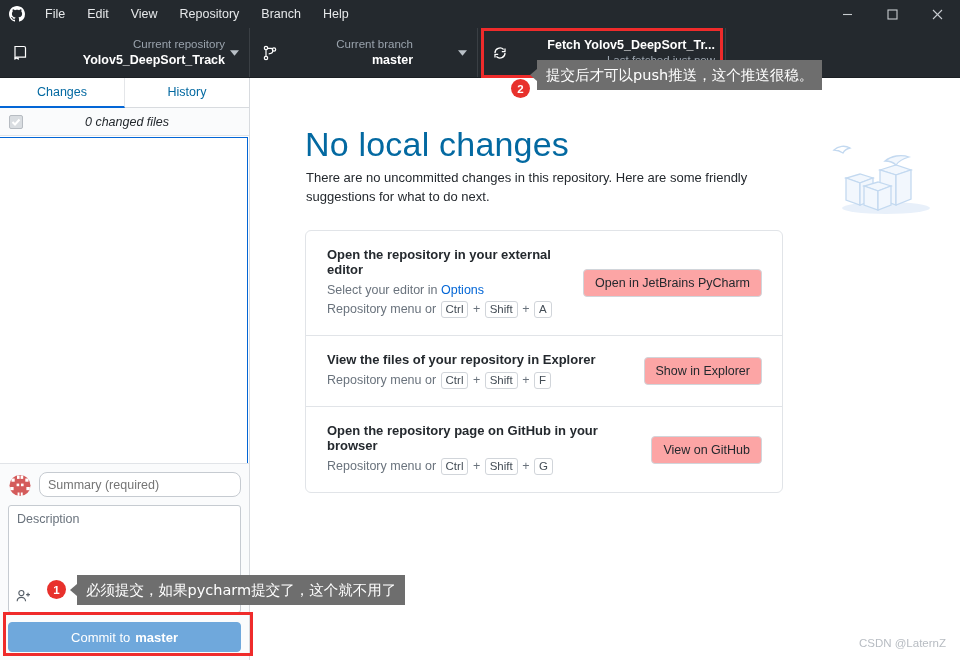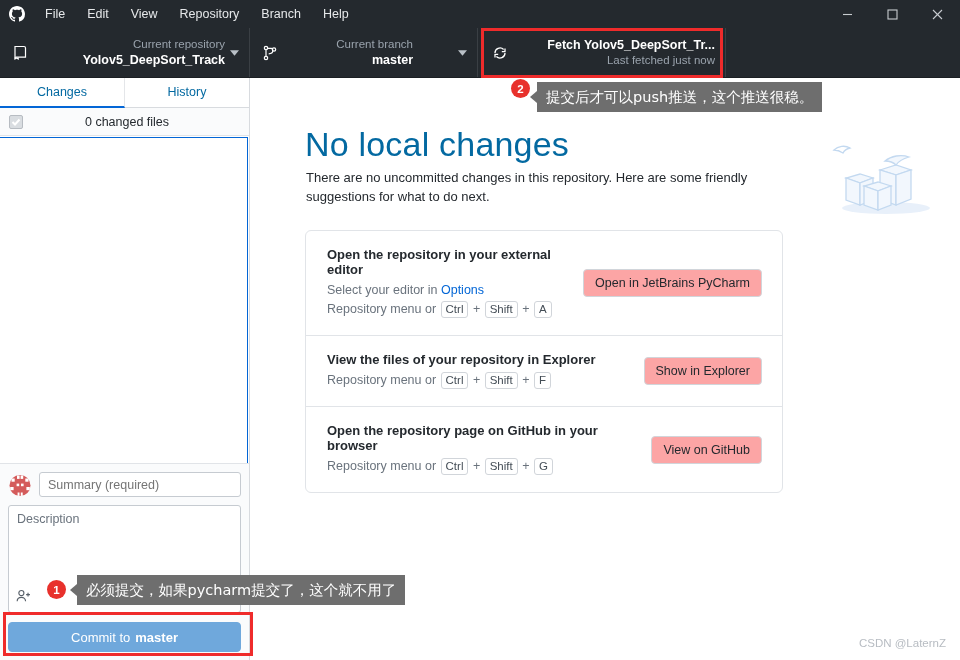--- a/index.html
+++ b/index.html
@@ -74,38 +74,38 @@
 
   .changed-bar {
     height: 28px; display: flex; align-items: center;
     border-bottom: 1px solid #e1e4e8; background: #fafbfc; padding-left: 9px;
   }
   .cb-check {
     width: 14px; height: 14px; border: 1px solid #b7bcc2; background: #d9dde1;
     border-radius: 2px; display: flex; align-items: center; justify-content: center;
   }
   .cb-check svg { width: 10px; height: 10px; stroke: #ffffff; fill: none; stroke-width: 2; }
-  .cb-text { flex: 1; text-align: center; font-size: 12.5px; color: #24292e; padding-right: 18px; }
+  .cb-text { flex: 1; text-align: center; font-size: 12.5px; color: #24292e; padding-right: 18px; font-style: italic; }
 
   .filelist {
     position: absolute; left: 0; top: 59px; right: 0; height: 400px;
     border: 1px solid #0366d6; border-left: none; border-right: 1px solid #0366d6;
     background: #ffffff; margin: 0 1px 0 0;
   }
 
   .commit-area {
     position: absolute; left: 0; bottom: 0; width: 249px; padding: 8px;
     background: #fafbfc; border-top: 1px solid #e1e4e8;
   }
   .summary-row { display: flex; align-items: center; gap: 7px; margin-bottom: 8px; }
   .avatar {
     width: 24px; height: 24px; flex: 0 0 24px; display: flex; align-items: center; justify-content: center;
   }
   .summary-input {
-    flex: 1; height: 25px; border: 1px solid #c6cbd1; border-radius: 3px;
+    flex: 1; height: 25px; border: 1px solid #c6cbd1; border-radius: 8px;
     background: #ffffff; font-size: 12.5px; color: #6a737d; padding: 0 8px;
     font-family: "Liberation Sans", sans-serif;
   }
   .desc-box {
     position: relative; height: 108px; border: 1px solid #c6cbd1; border-radius: 3px;
     background: #ffffff; padding: 6px 8px; margin-bottom: 9px;
   }
   .desc-placeholder { font-size: 12.5px; color: #6a737d; }
   .desc-coauthor { position: absolute; left: 7px; bottom: 5px; }
   .desc-coauthor svg { width: 16px; height: 14px; fill: #586069; }
@@ -169,21 +169,21 @@
     border-top: 6px solid transparent; border-bottom: 6px solid transparent;
     border-right: 7px solid #6e6e6e;
   }
   .badge {
     position: absolute; width: 19px; height: 19px; border-radius: 50%;
     background: #e8312c; color: #ffffff; font-size: 11.5px; font-weight: bold;
     display: flex; align-items: center; justify-content: center; z-index: 61;
   }
   .tip1 { left: 77px; top: 575px; }
   .badge1 { left: 47px; top: 580px; }
-  .tip2 { left: 537px; top: 82px; }
+  .tip2 { left: 537px; top: 60px; }
   .badge2 { left: 511px; top: 79px; }
 
   .watermark {
     position: absolute; right: 14px; bottom: 11px; font-size: 11.5px; color: #b7bcc2;
   }
 </style>
 </head>
 <body>
 
 <div id="app">

